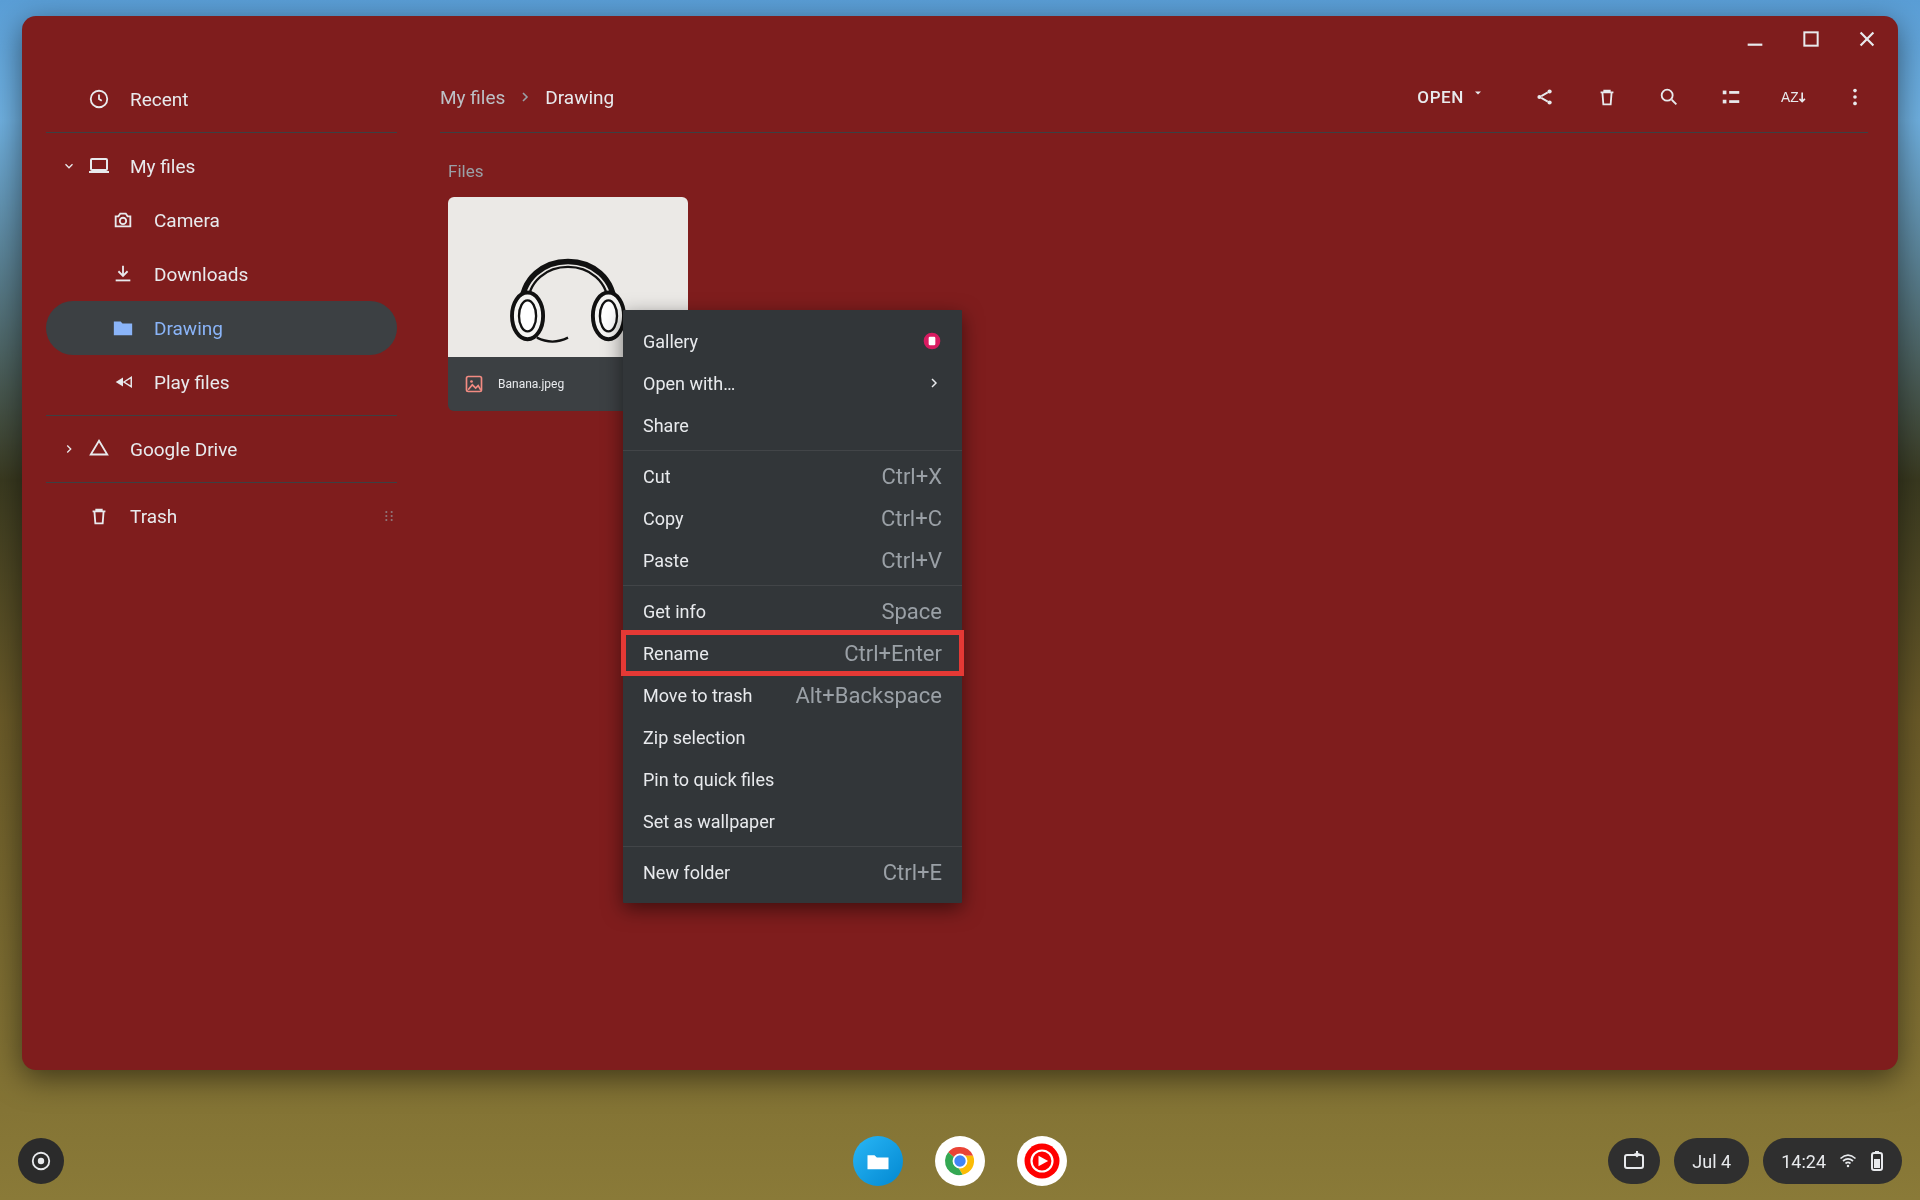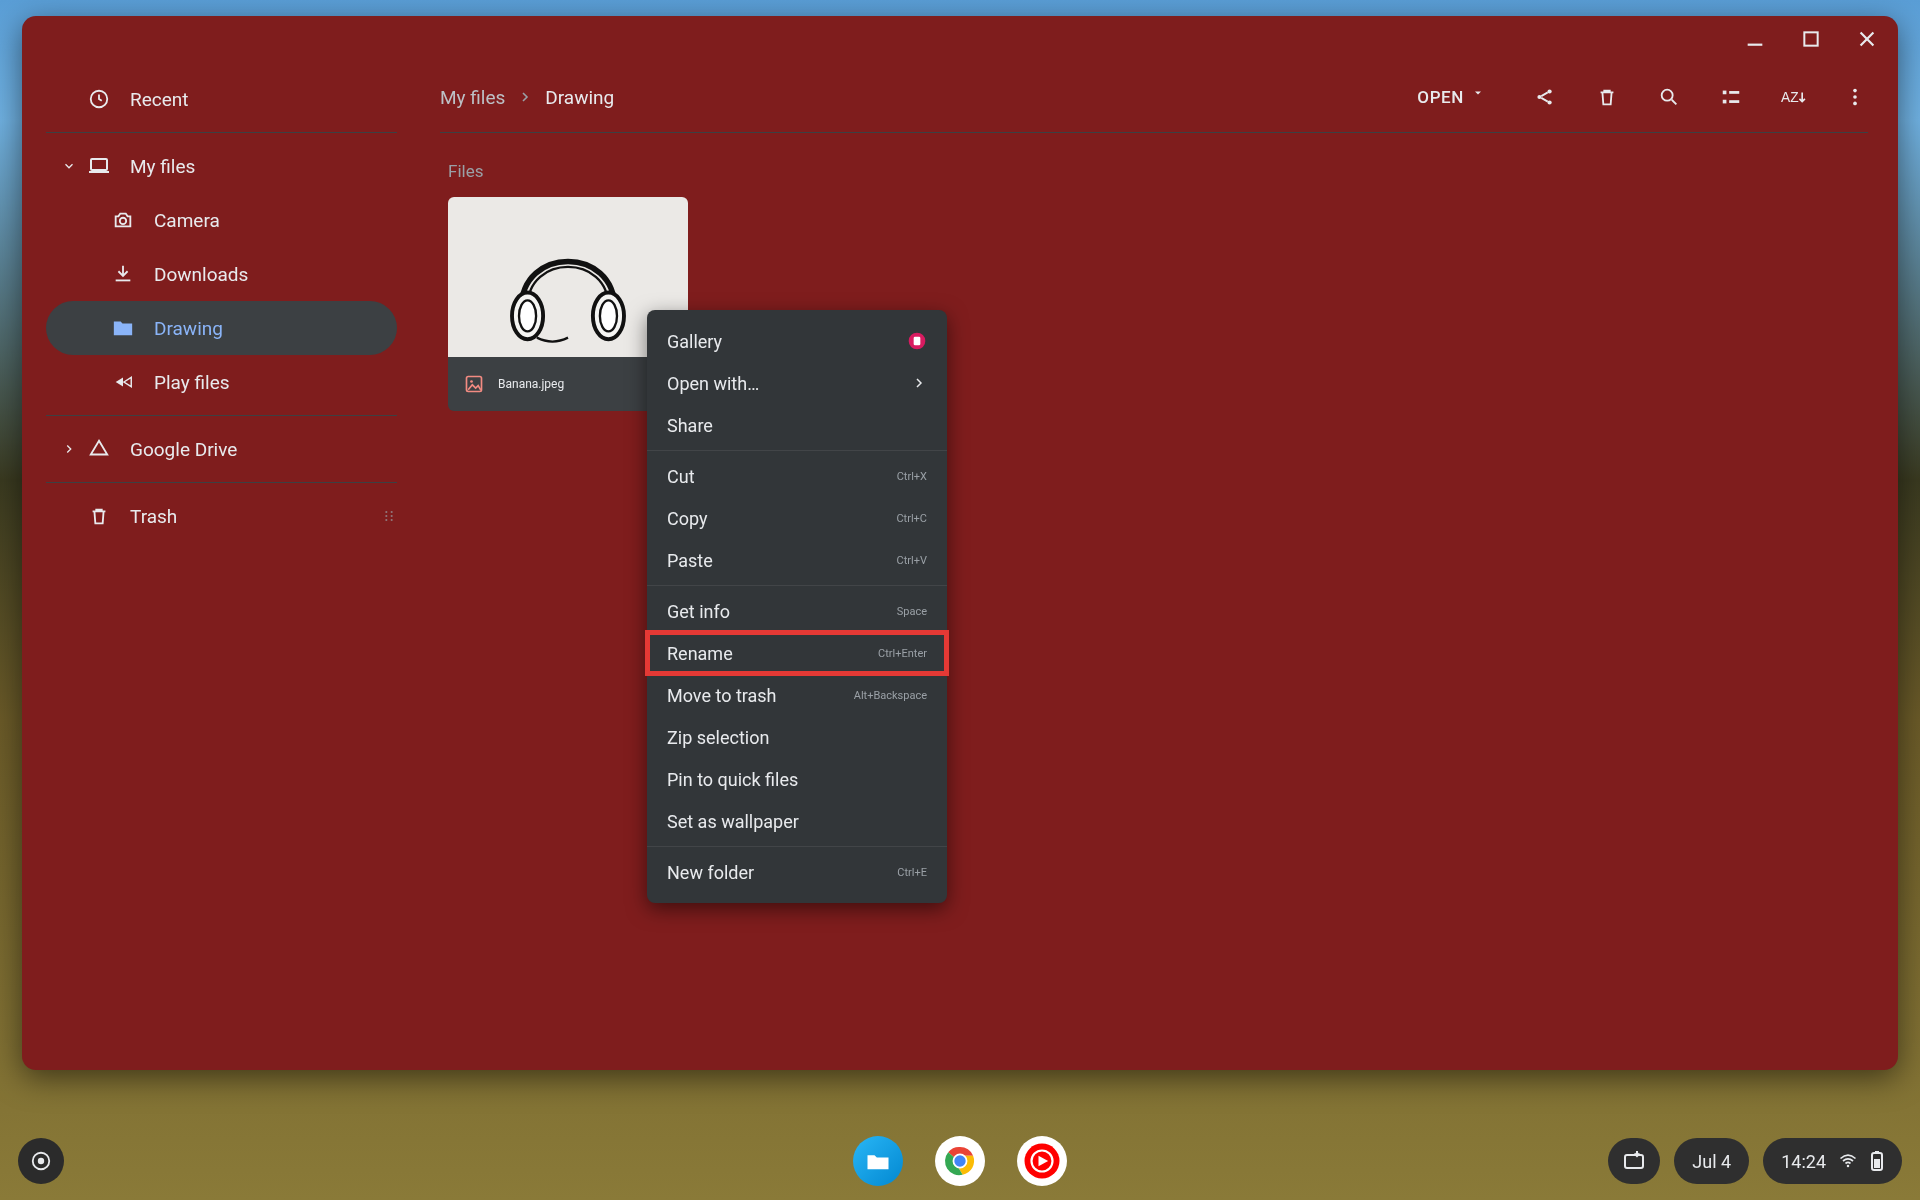--- a/index.html
+++ b/index.html
@@ -86,38 +86,38 @@
     height: 54px;
     background:#3c4043;
     display:flex; align-items:center;
     padding: 16px 16px;
     gap: 14px;
     font-size:12px; color:#e8eaed;
     border-radius: 0 0 6px 6px;
   }
   .ctx-menu {
     position:absolute;
-    left: 625px; top: 294px;
-    width: 300px;
+    left: 601px; top: 294px;
+    width: 339px;
     background:#323639;
-    border-radius: 8px;
+    border-radius: 1px;
     box-shadow: 0 6px 20px rgba(0,0,0,0.5);
     padding: 10px 0;
     font-size:18px;
     color:#e8eaed;
     z-index: 50;
   }
   .ctx-item {
     display:flex; align-items:center;
     height: 42px;
     padding: 0 20px;
     cursor:pointer;
     position:relative;
   }
-  .ctx-item .shortcut { margin-left:auto; color:#9aa0a6; font-size:11px; }
+  .ctx-item .shortcut { margin-left:auto; color:#9aa0a6; font-size:22px; }
   .ctx-item .trail { margin-left:auto; display:flex; align-items:center; }
   .ctx-sep { height:1px; background: rgba(255,255,255,0.08); margin: 4px 0; }
   .ctx-item.highlighted {
     outline: 5px solid #e53935;
     outline-offset: -3px;
     z-index: 2;
   }
   .shelf {
     position:absolute;
     left:0; right:0; bottom:0;

